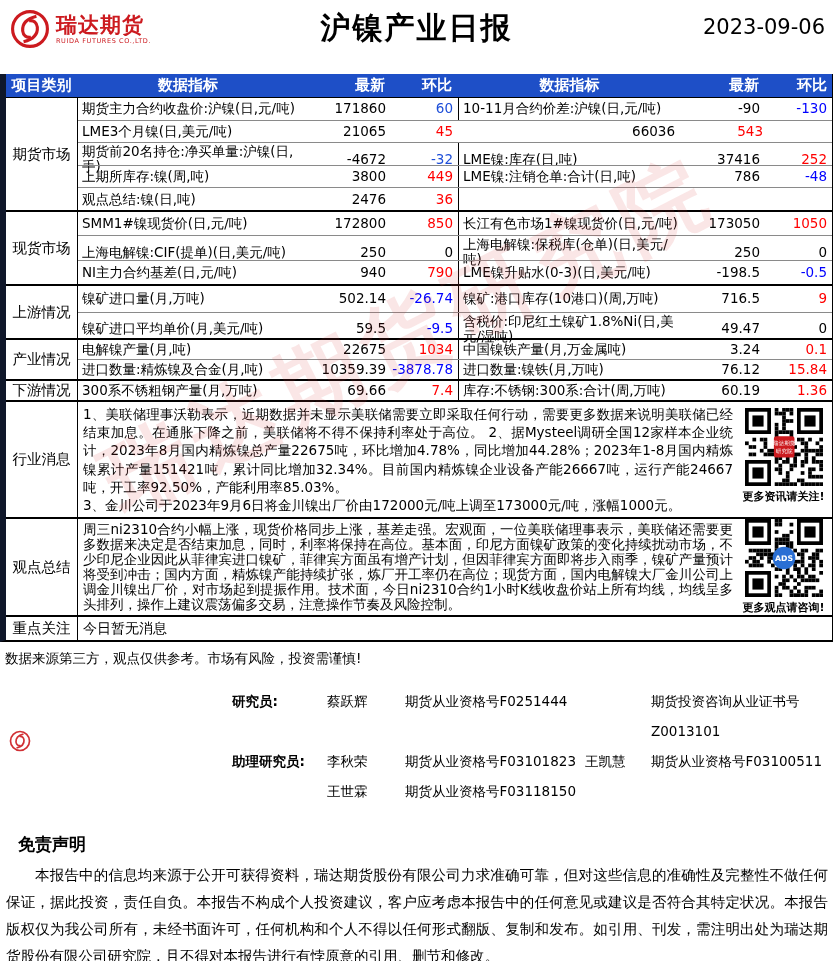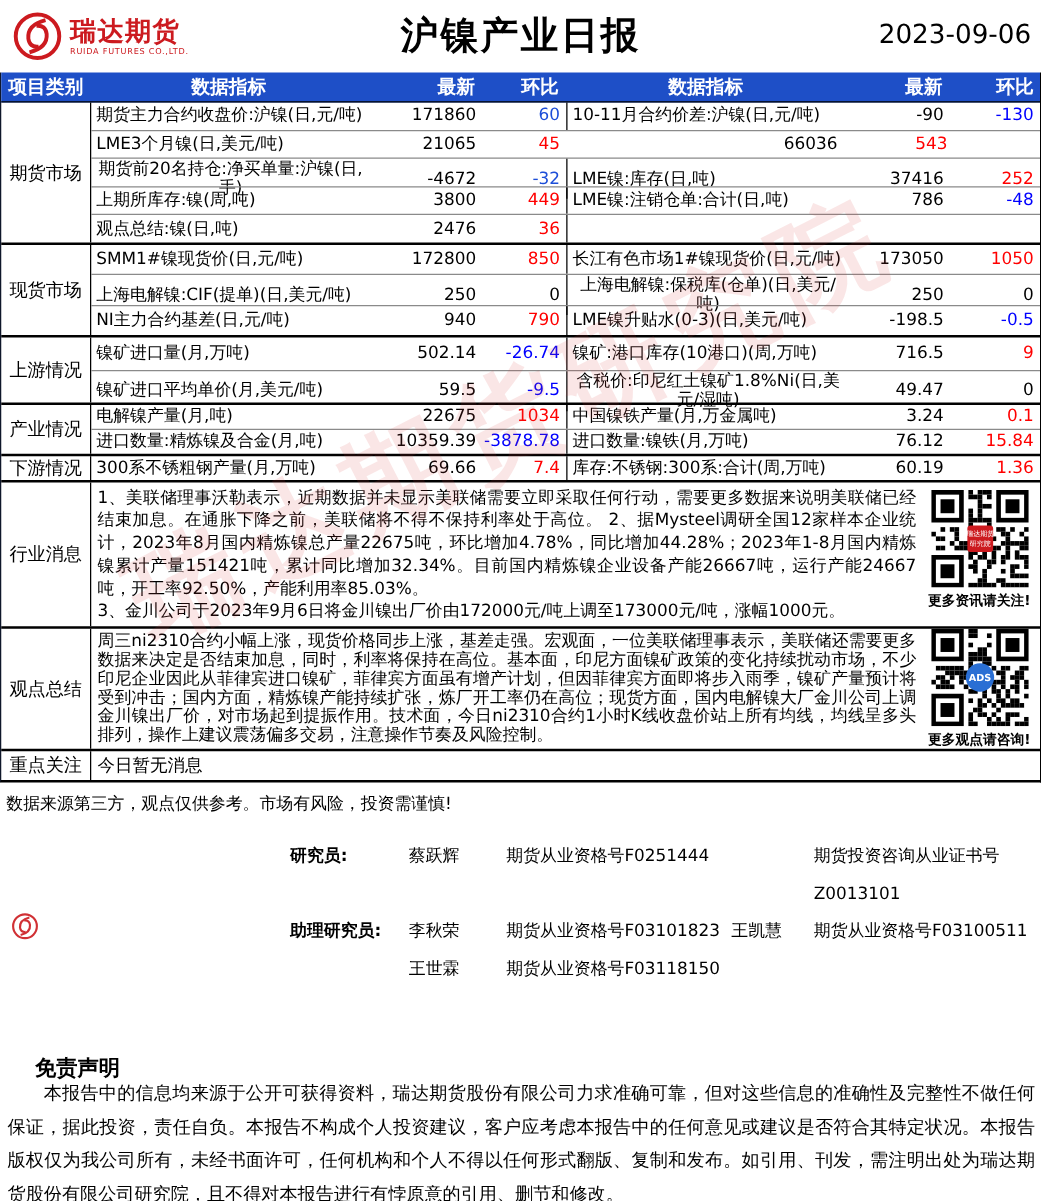--- a/index.html
+++ b/index.html
@@ -6,34 +6,34 @@
   .page{position:relative;width:833px;height:961px;background:#fff;overflow:hidden;
         font-family:"DejaVu Sans","Liberation Sans",sans-serif;color:#000;}
   
   .hdr{position:relative;height:58px;}
   .brand{position:absolute;left:8px;top:7px;display:flex;align-items:center;gap:4px;}
   .brand-txt .cn{font-size:21px;font-weight:bold;color:var(--brand);letter-spacing:1px;line-height:24px;}
   .brand-txt .en{font-size:6.5px;color:var(--brand);letter-spacing:.6px;}
   .title{position:absolute;left:0;right:0;top:8px;text-align:center;font-size:30px;font-weight:900;letter-spacing:2px;}
   .date{position:absolute;right:8px;top:15px;font-size:21px;}
   
-  .tbl{border-left:1px solid #0f172a;border-right:1px solid #000;border-bottom:2px solid #000;}
+  .tbl{border-left:6px solid #0f172a;border-right:1px solid #000;border-bottom:2px solid #000;margin-top:16px;}
   .thead{display:grid;grid-template-columns:71px 222px 94px 64px 225px 85px auto;
          background:var(--hbg);color:#fff;font-weight:bold;font-size:15px;height:23px;
          align-items:center;border-bottom:1px solid #000;}
   .thead .c0{text-align:center;}
   .thead .ind{text-align:center;}
   .thead .lat{text-align:right;padding-right:8px;}
   .thead .rat{text-align:right;padding-right:5px;}
   .section{display:flex;}
   .section + .section{border-top:2px solid #000;}
   .cat-cell{width:71px;flex:0 0 71px;border-right:1px solid #000;display:flex;align-items:center;
             justify-content:center;font-size:14.5px;}
   .rows{flex:1;display:flex;flex-direction:column;}
-  .trow{display:grid;grid-template-columns:222px 94px 64px 225px 85px auto;min-height:19px;flex:1;text-align:center;}
+  .trow{display:grid;grid-template-columns:222px 94px 64px 225px 85px auto;min-height:19px;flex:1;}
   .trow + .trow{border-top:1px solid #8a8a8a;}
   .trow .c{display:flex;align-items:center;font-size:13.5px;line-height:15px;}
   .trow .ind{padding:1px 3px 1px 4px;}
   .trow .ind.r{border-left:1px solid #000;}
   .trow .lat{justify-content:flex-end;padding-right:8px;}
   .trow .rat{justify-content:flex-end;padding-right:5px;}
   .bigrow{display:flex;border-top:2px solid #000;}
   .bigrow .content{flex:1;display:flex;}
   .bigrow .text{flex:1;font-size:13.5px;padding:3px 2px 3px 5px;white-space:pre-wrap;
                 text-align:justify;}
@@ -43,21 +43,21 @@
          justify-content:flex-start;padding-top:6px;}
   .qrcol.mid{justify-content:center;padding-top:0;}
   .qr-cap{font-size:11px;margin-top:3px;font-weight:bold;}
   .focus-row{min-height:23px;}
   .focus-row .text{display:flex;align-items:center;padding:0 0 0 5px;font-size:14px;}
   
   .note{font-size:13.5px;margin:8px 0 0 5px;}
   .res{margin:18px 0 0 232px;font-size:13.5px;}
   .res-row{display:grid;grid-template-columns:95px 78px 180px 66px auto;line-height:30px;}
   .res-row .lbl{font-weight:bold;}
-  .disc-title{position:absolute;left:18px;top:833px;font-size:17px;font-weight:bold;margin:10px;font-family:Liberation Serif, serif;}
+  .disc-title{position:absolute;left:18px;top:833px;font-size:17px;font-weight:bold;margin:0;font-family:Liberation Serif, serif;}
   .disc-text{position:absolute;left:6px;right:5px;top:862px;font-size:14.5px;line-height:27px;
              text-indent:2em;text-align:justify;margin:0;}
   .mini-logo{position:absolute;left:8px;top:729px;opacity:.9;}
   .watermark{position:absolute;left:110px;top:430px;font-size:86px;font-weight:bold;
              color:rgba(214,60,60,0.13);transform:rotate(-27deg);transform-origin:left center;
              white-space:nowrap;pointer-events:none;letter-spacing:10px;}
 </style>
 </head>
 <body>
 

